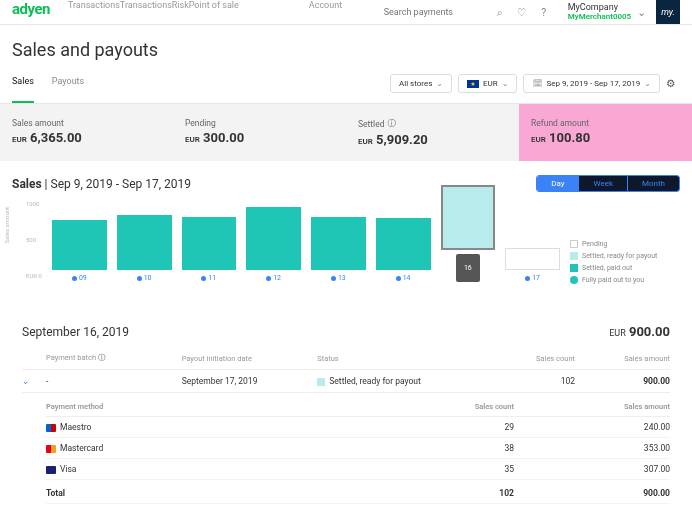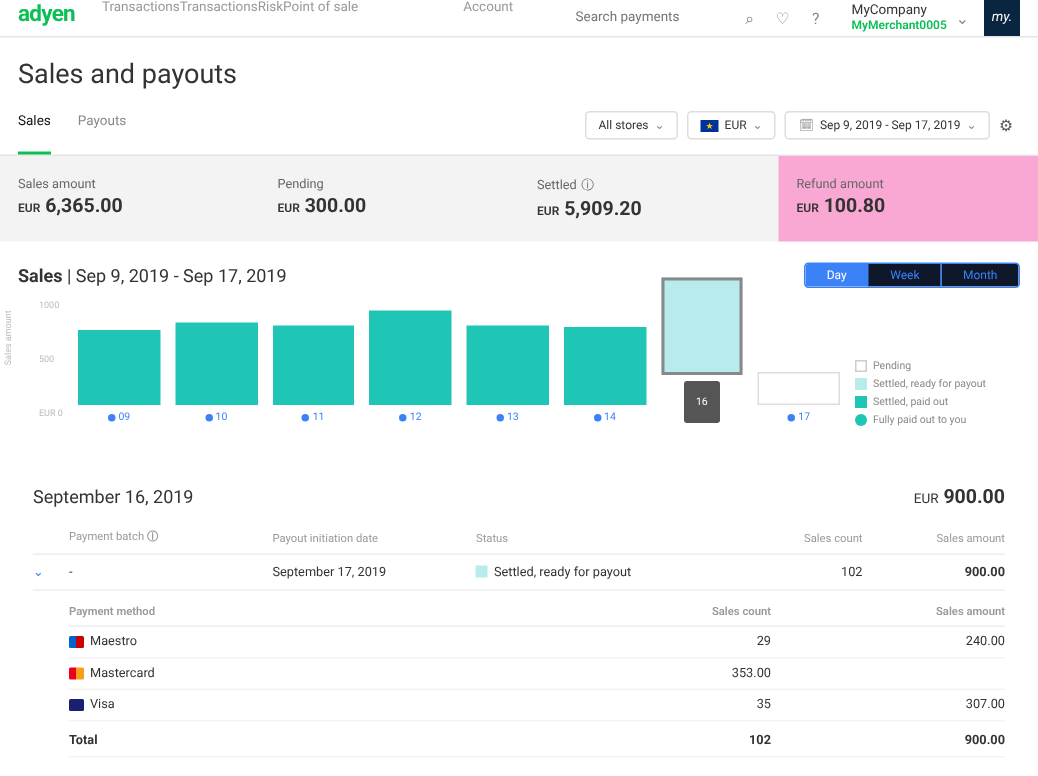--- a/index.html
+++ b/index.html
@@ -251,20 +251,21 @@
         <span class="tright">Sales amount</span>
       </div>
       <div id="pm-rows">
           <div class="sub-row">
             <span><span class="pm-icon maestro"></span>Maestro</span>
             <span class="tright">29</span>
             <span class="tright">240.00</span>
           </div>
           <div class="sub-row">
             <span><span class="pm-icon mastercard"></span>Mastercard</span>
+            <span class="tright">38</span>
             <span class="tright">353.00</span>
           </div>
           <div class="sub-row">
             <span><span class="pm-icon visa"></span>Visa</span>
             <span class="tright">35</span>
             <span class="tright">307.00</span>
           </div>
         </div>
       <div class="sub-row sub-total">
         <span>Total</span>

